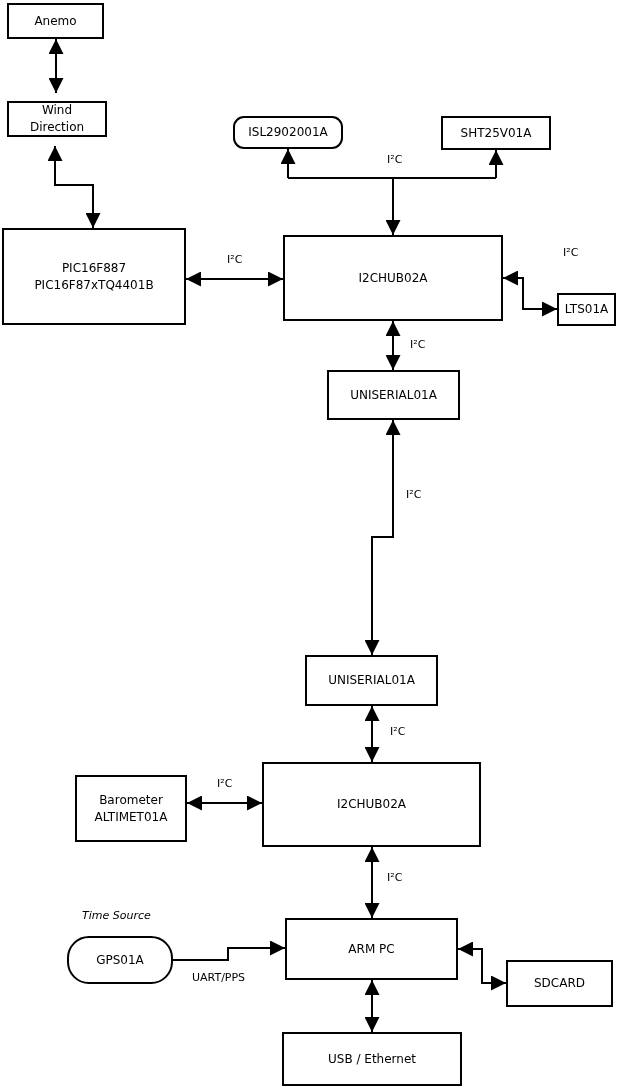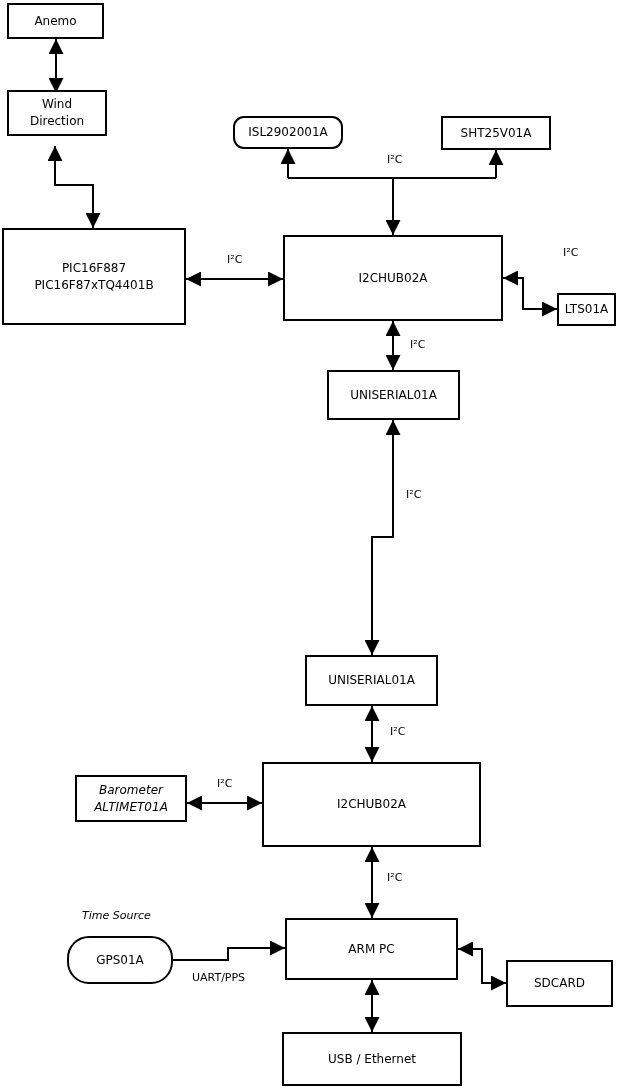--- a/index.html
+++ b/index.html
@@ -27,30 +27,30 @@
     font-size: 12px;
     line-height: 1.4;
   }
   .lbl {
     position: absolute;
     font-size: 11px;
     white-space: nowrap;
   }
   
   #box-anemo        { left:7px;   top:3px;    width:97px;  height:36px; }
-  #box-wind         { left:7px;   top:90px;   width:100px; height:46px; }
+  #box-wind         { left:7px;   top:101px;   width:100px; height:36px; }
   #box-pic          { left:2px;   top:228px;  width:184px; height:97px; }
   #box-isl          { left:233px; top:116px;  width:110px; height:33px;border-radius:11px; }
   #box-sht          { left:441px; top:116px;  width:110px; height:34px; }
   #box-hub1         { left:283px; top:235px;  width:220px; height:86px; }
   #box-lts          { left:557px; top:293px;  width:59px;  height:33px; }
   #box-uni1         { left:327px; top:370px;  width:133px; height:50px; }
   #box-uni2         { left:305px; top:655px;  width:133px; height:51px; }
   #box-hub2         { left:262px; top:762px;  width:219px; height:85px; }
-  #box-baro         { left:75px;  top:775px;  width:112px; height:47px;font-style:italic; }
+  #box-baro         { left:75px;  top:775px;  width:112px; height:67px; }
   #box-gps          { left:67px;  top:936px;  width:106px; height:48px;border-radius:22px; }
   #box-armpc        { left:285px; top:918px;  width:173px; height:62px; }
   #box-sdcard       { left:506px; top:960px;  width:107px; height:47px; }
   #box-usbeth       { left:282px; top:1032px; width:180px; height:54px; }
   
   #lbl-i2c-branch   { left:387px; top:153px; }
   #lbl-i2c-pic      { left:227px; top:253px; }
   #lbl-i2c-lts      { left:563px; top:246px; }
   #lbl-i2c-hub1uni1 { left:410px; top:338px; }
   #lbl-i2c-long     { left:406px; top:488px; }

